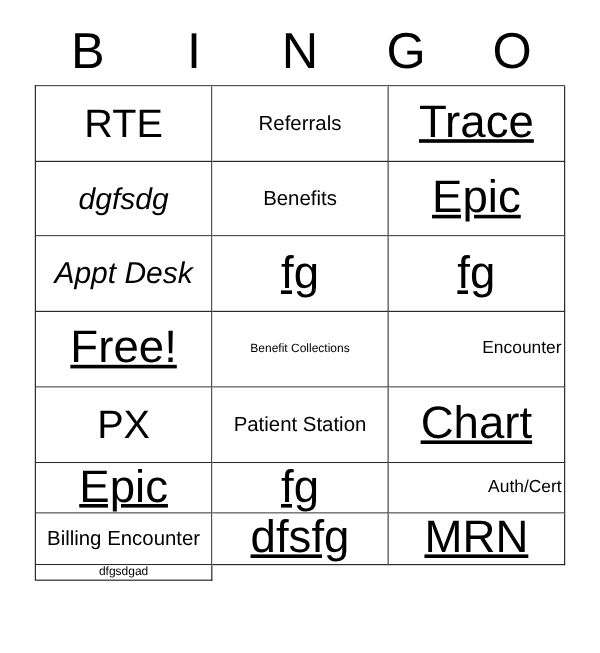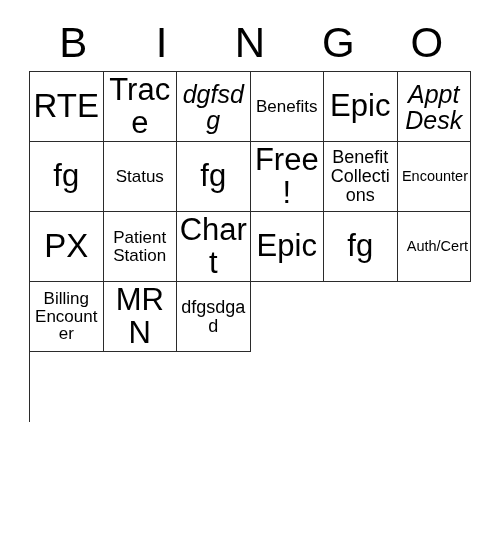--- a/index.html
+++ b/index.html
@@ -44,23 +44,23 @@
     color: #000000;
     letter-spacing: 0;
   }
 
   
   #grid {
     position: absolute;
     left: 29px;
     top: 71px;
     width: 442px;
-    height: 351px;
+    height: 413px;
     display: grid;
-    grid-template-columns: repeat(6, 1fr);
+    grid-template-columns: repeat(3, 1fr);
     grid-template-rows: repeat(5, 1fr);
     border-top: 1px solid #2b2b2b;
     border-left: 1px solid #2b2b2b;
     box-sizing: border-box;
   }
   .cell {
     border-right: 1px solid #2b2b2b;
     border-bottom: 1px solid #2b2b2b;
     box-sizing: border-box;
     display: flex;
@@ -74,63 +74,63 @@
   .cell-text {
     display: block;
     width: 100%;
     line-height: 1.04;
     color: #000000;
     word-wrap: break-word;
   }
 
   
   .sz-xl   { font-size: 33px; }
-  .sz-lg   { font-size: 31px; }
+  .sz-lg   { font-size: 38px; text-decoration: underline; }
   .sz-md   { font-size: 25px; font-style: italic; }
   .sz-sm   { font-size: 17px; }
   .sz-xs   { font-size: 14.5px; text-align: right; }
-  .sz-xxs  { font-size: 18px; }
+  .sz-xxs  { font-size: 10px; }
 </style>
 </head>
 <body>
 
 <div id="bingo-card">
 
   <div id="header-row">
     <div class="header-letter">B</div>
     <div class="header-letter">I</div>
     <div class="header-letter">N</div>
     <div class="header-letter">G</div>
     <div class="header-letter">O</div>
   </div>
 
   <div id="grid">
       <div class="cell">
         <span class="cell-text sz-xl">RTE</span>
       </div>
       <div class="cell">
+        <span class="cell-text sz-sm">Referrals</span>
+      </div>
+      <div class="cell">
         <span class="cell-text sz-lg">Trace</span>
       </div>
       <div class="cell">
         <span class="cell-text sz-md">dgfsdg</span>
       </div>
       <div class="cell">
         <span class="cell-text sz-sm">Benefits</span>
       </div>
       <div class="cell">
         <span class="cell-text sz-lg">Epic</span>
       </div>
       <div class="cell">
         <span class="cell-text sz-md">Appt Desk</span>
       </div>
       <div class="cell">
         <span class="cell-text sz-lg">fg</span>
-      </div>
-      <div class="cell">
-        <span class="cell-text sz-sm">Status</span>
       </div>
       <div class="cell">
         <span class="cell-text sz-lg">fg</span>
       </div>
       <div class="cell">
         <span class="cell-text sz-lg">Free!</span>
       </div>
       <div class="cell">
         <span class="cell-text sz-xxs">Benefit Collections</span>
       </div>
@@ -152,20 +152,23 @@
       <div class="cell">
         <span class="cell-text sz-lg">fg</span>
       </div>
       <div class="cell">
         <span class="cell-text sz-xs">Auth/Cert</span>
       </div>
       <div class="cell">
         <span class="cell-text sz-sm">Billing Encounter</span>
       </div>
       <div class="cell">
+        <span class="cell-text sz-lg">dfsfg</span>
+      </div>
+      <div class="cell">
         <span class="cell-text sz-lg">MRN</span>
       </div>
       <div class="cell">
         <span class="cell-text sz-xxs">dfgsdgad</span>
       </div>
     </div>
 
 </div>
 
 </body></html>

